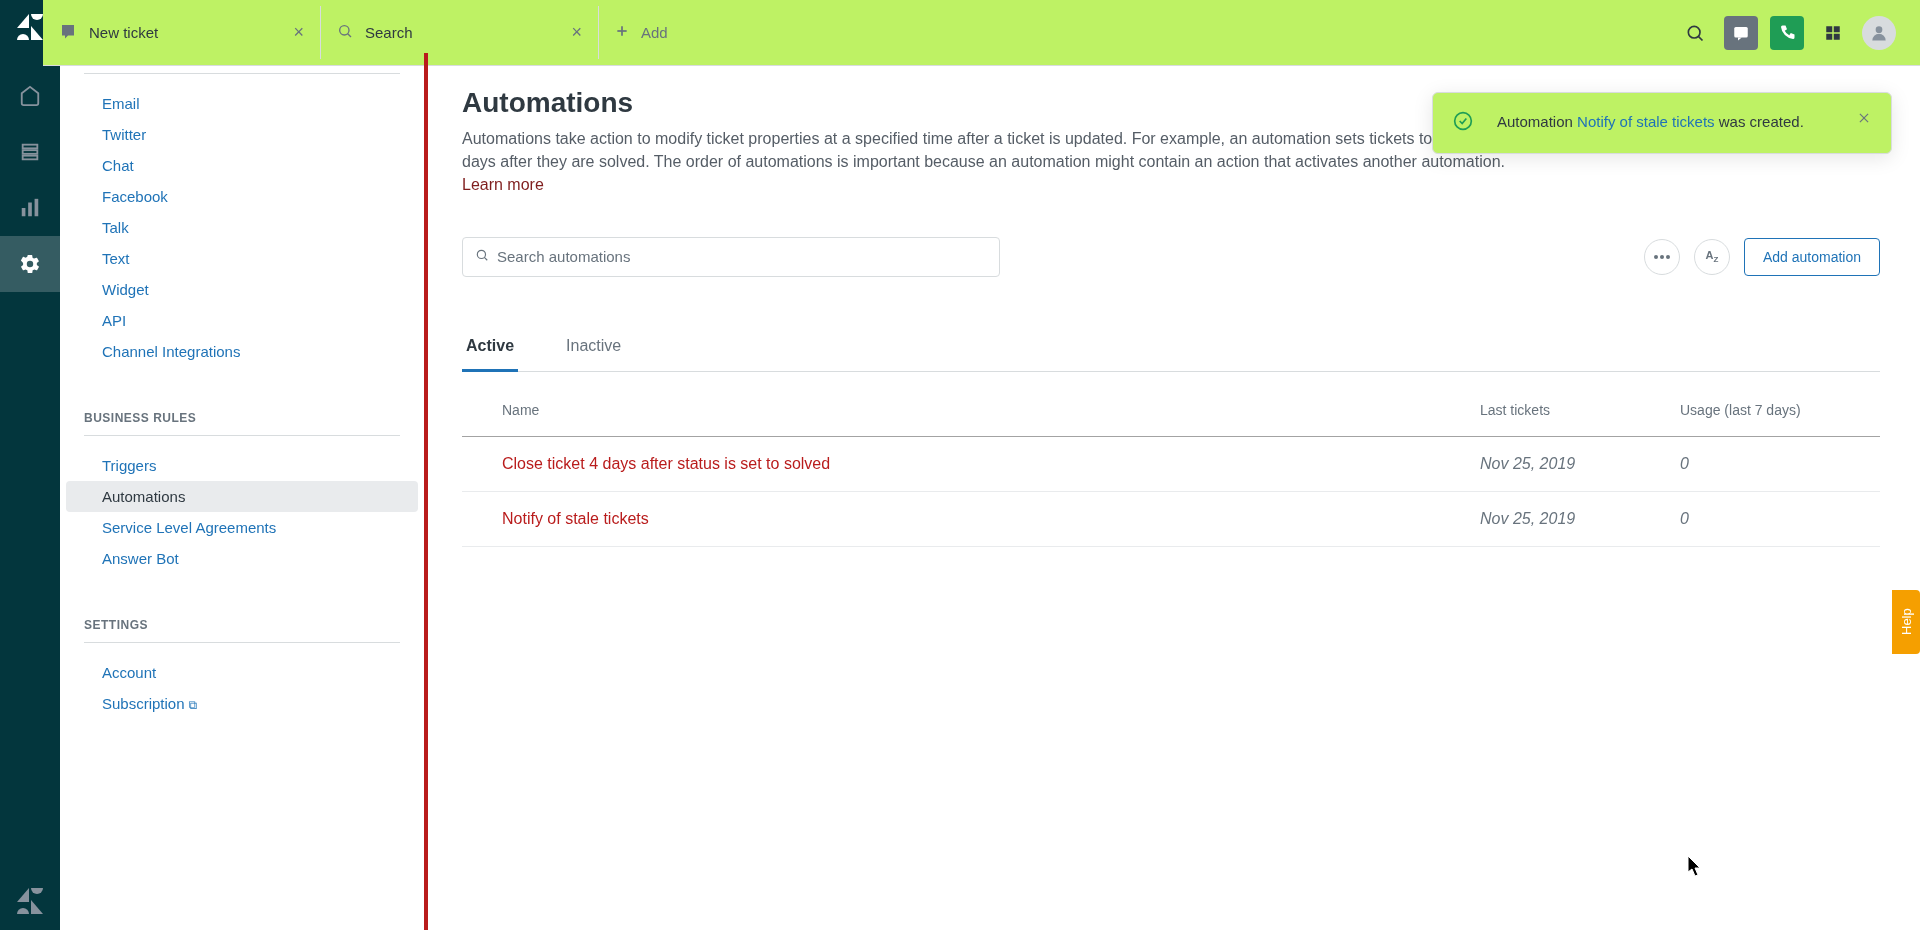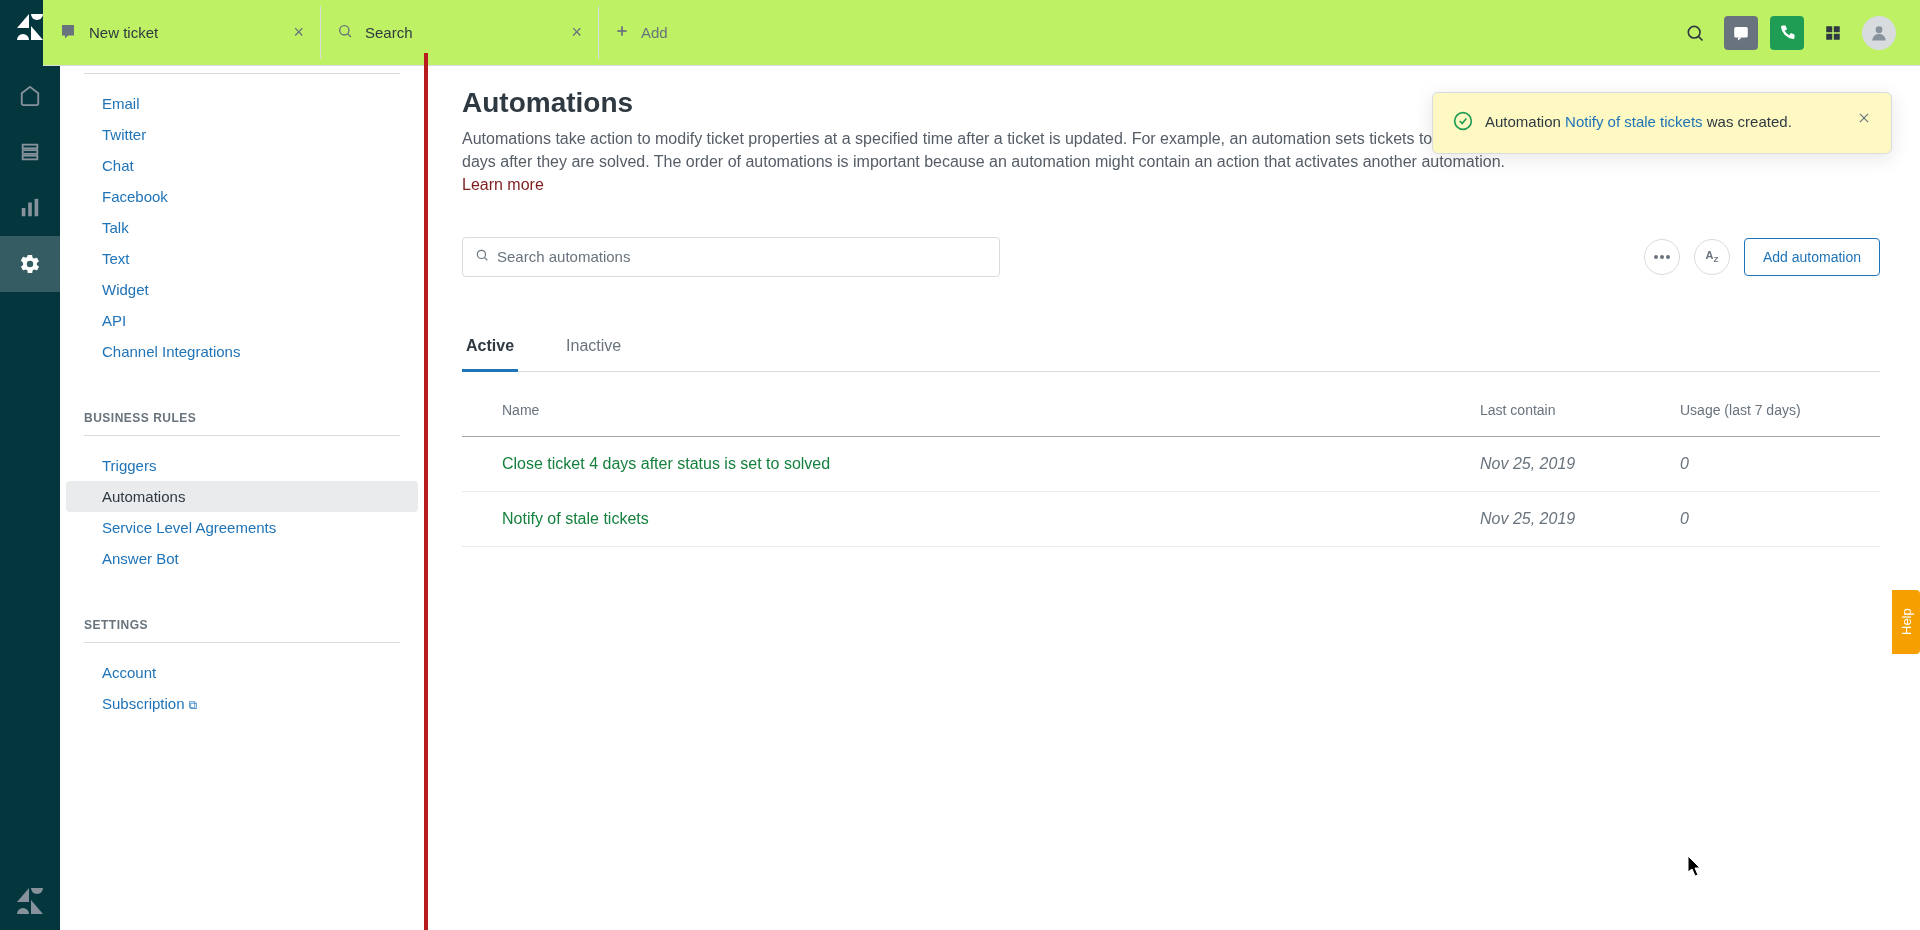--- a/index.html
+++ b/index.html
@@ -51,25 +51,25 @@
 .circle-btn { width: 36px; height: 36px; border: 1px solid #d8dcde; border-radius: 50%; display: flex; align-items: center; justify-content: center; color: #68737d; cursor: pointer; }
 .add-automation-btn { height: 38px; padding: 0 18px; border: 1px solid #1f73b7; color: #1f73b7; font-size: 14px; border-radius: 4px; background: #fff; cursor: pointer; display: flex; align-items: center; }
 
 .tabs-row { display: flex; gap: 44px; margin-top: 60px; border-bottom: 1px solid #d8dcde; }
 .content-tab { padding: 0 4px 14px; font-size: 16px; color: #68737d; cursor: pointer; }
 .content-tab.active { color: #2f3941; font-weight: 600; border-bottom: 3px solid #1f73b7; margin-bottom: -1px; }
 
 .grid-header, .grid-row { display: grid; grid-template-columns: 40px 1fr 200px 200px; padding: 18px 0; align-items: center; }
 .grid-header { color: #68737d; font-size: 14px; margin-top: 12px; border-bottom: 1px solid #a3a3a3; }
 .grid-row { font-size: 16px; border-bottom: 1px solid #e9ebed; }
-.grid-row .name { color: #15803d; }
+.grid-row .name { color: #b91c1c; }
 .grid-row .date, .grid-row .usage { color: #68737d; font-style: italic; }
 
 
-.toast { position: absolute; top: 92px; right: 28px; width: 460px; background: #fef9c3; border: 1px solid #d8dcde; border-radius: 6px; box-shadow: 0 4px 20px rgba(0,0,0,0.1); padding: 18px 20px; display: flex; gap: 12px; align-items: flex-start; }
+.toast { position: absolute; top: 92px; right: 28px; width: 460px; background: #bef264; border: 1px solid #d8dcde; border-radius: 6px; box-shadow: 0 4px 20px rgba(0,0,0,0.1); padding: 18px 20px; display: flex; gap: 24px; align-items: flex-start; }
 .toast .check-icon { color: #1f9d55; flex-shrink: 0; }
 .toast .toast-body { font-size: 15px; color: #2f3941; line-height: 1.45; }
 .toast .toast-body a { color: #1f73b7; text-decoration: none; }
 .toast .toast-close { margin-left: auto; color: #68737d; cursor: pointer; flex-shrink: 0; }
 
 
 .help-tab { position: absolute; right: 0; top: 590px; width: 28px; height: 64px; background: #f59f00; color: #fff; writing-mode: vertical-rl; text-align: center; display: flex; align-items: center; justify-content: center; font-size: 13px; border-radius: 4px 0 0 4px; cursor: pointer; transform: rotate(180deg); }
 
 
 .cursor { position: absolute; left: 1688px; top: 856px; width: 16px; height: 20px; }
@@ -240,21 +240,21 @@
   </div>
 
   <div class="tabs-row">
     <div class="content-tab active">Active</div>
     <div class="content-tab">Inactive</div>
   </div>
 
   <div class="grid-header">
     <div></div>
     <div>Name</div>
-    <div>Last contain</div>
+    <div>Last tickets</div>
     <div>Usage (last 7 days)</div>
   </div>
 
   <div class="grid-row">
     <div></div>
     <div class="name">Close ticket 4 days after status is set to solved</div>
     <div class="date">Nov 25, 2019</div>
     <div class="usage">0</div>
   </div>
   <div class="grid-row">

